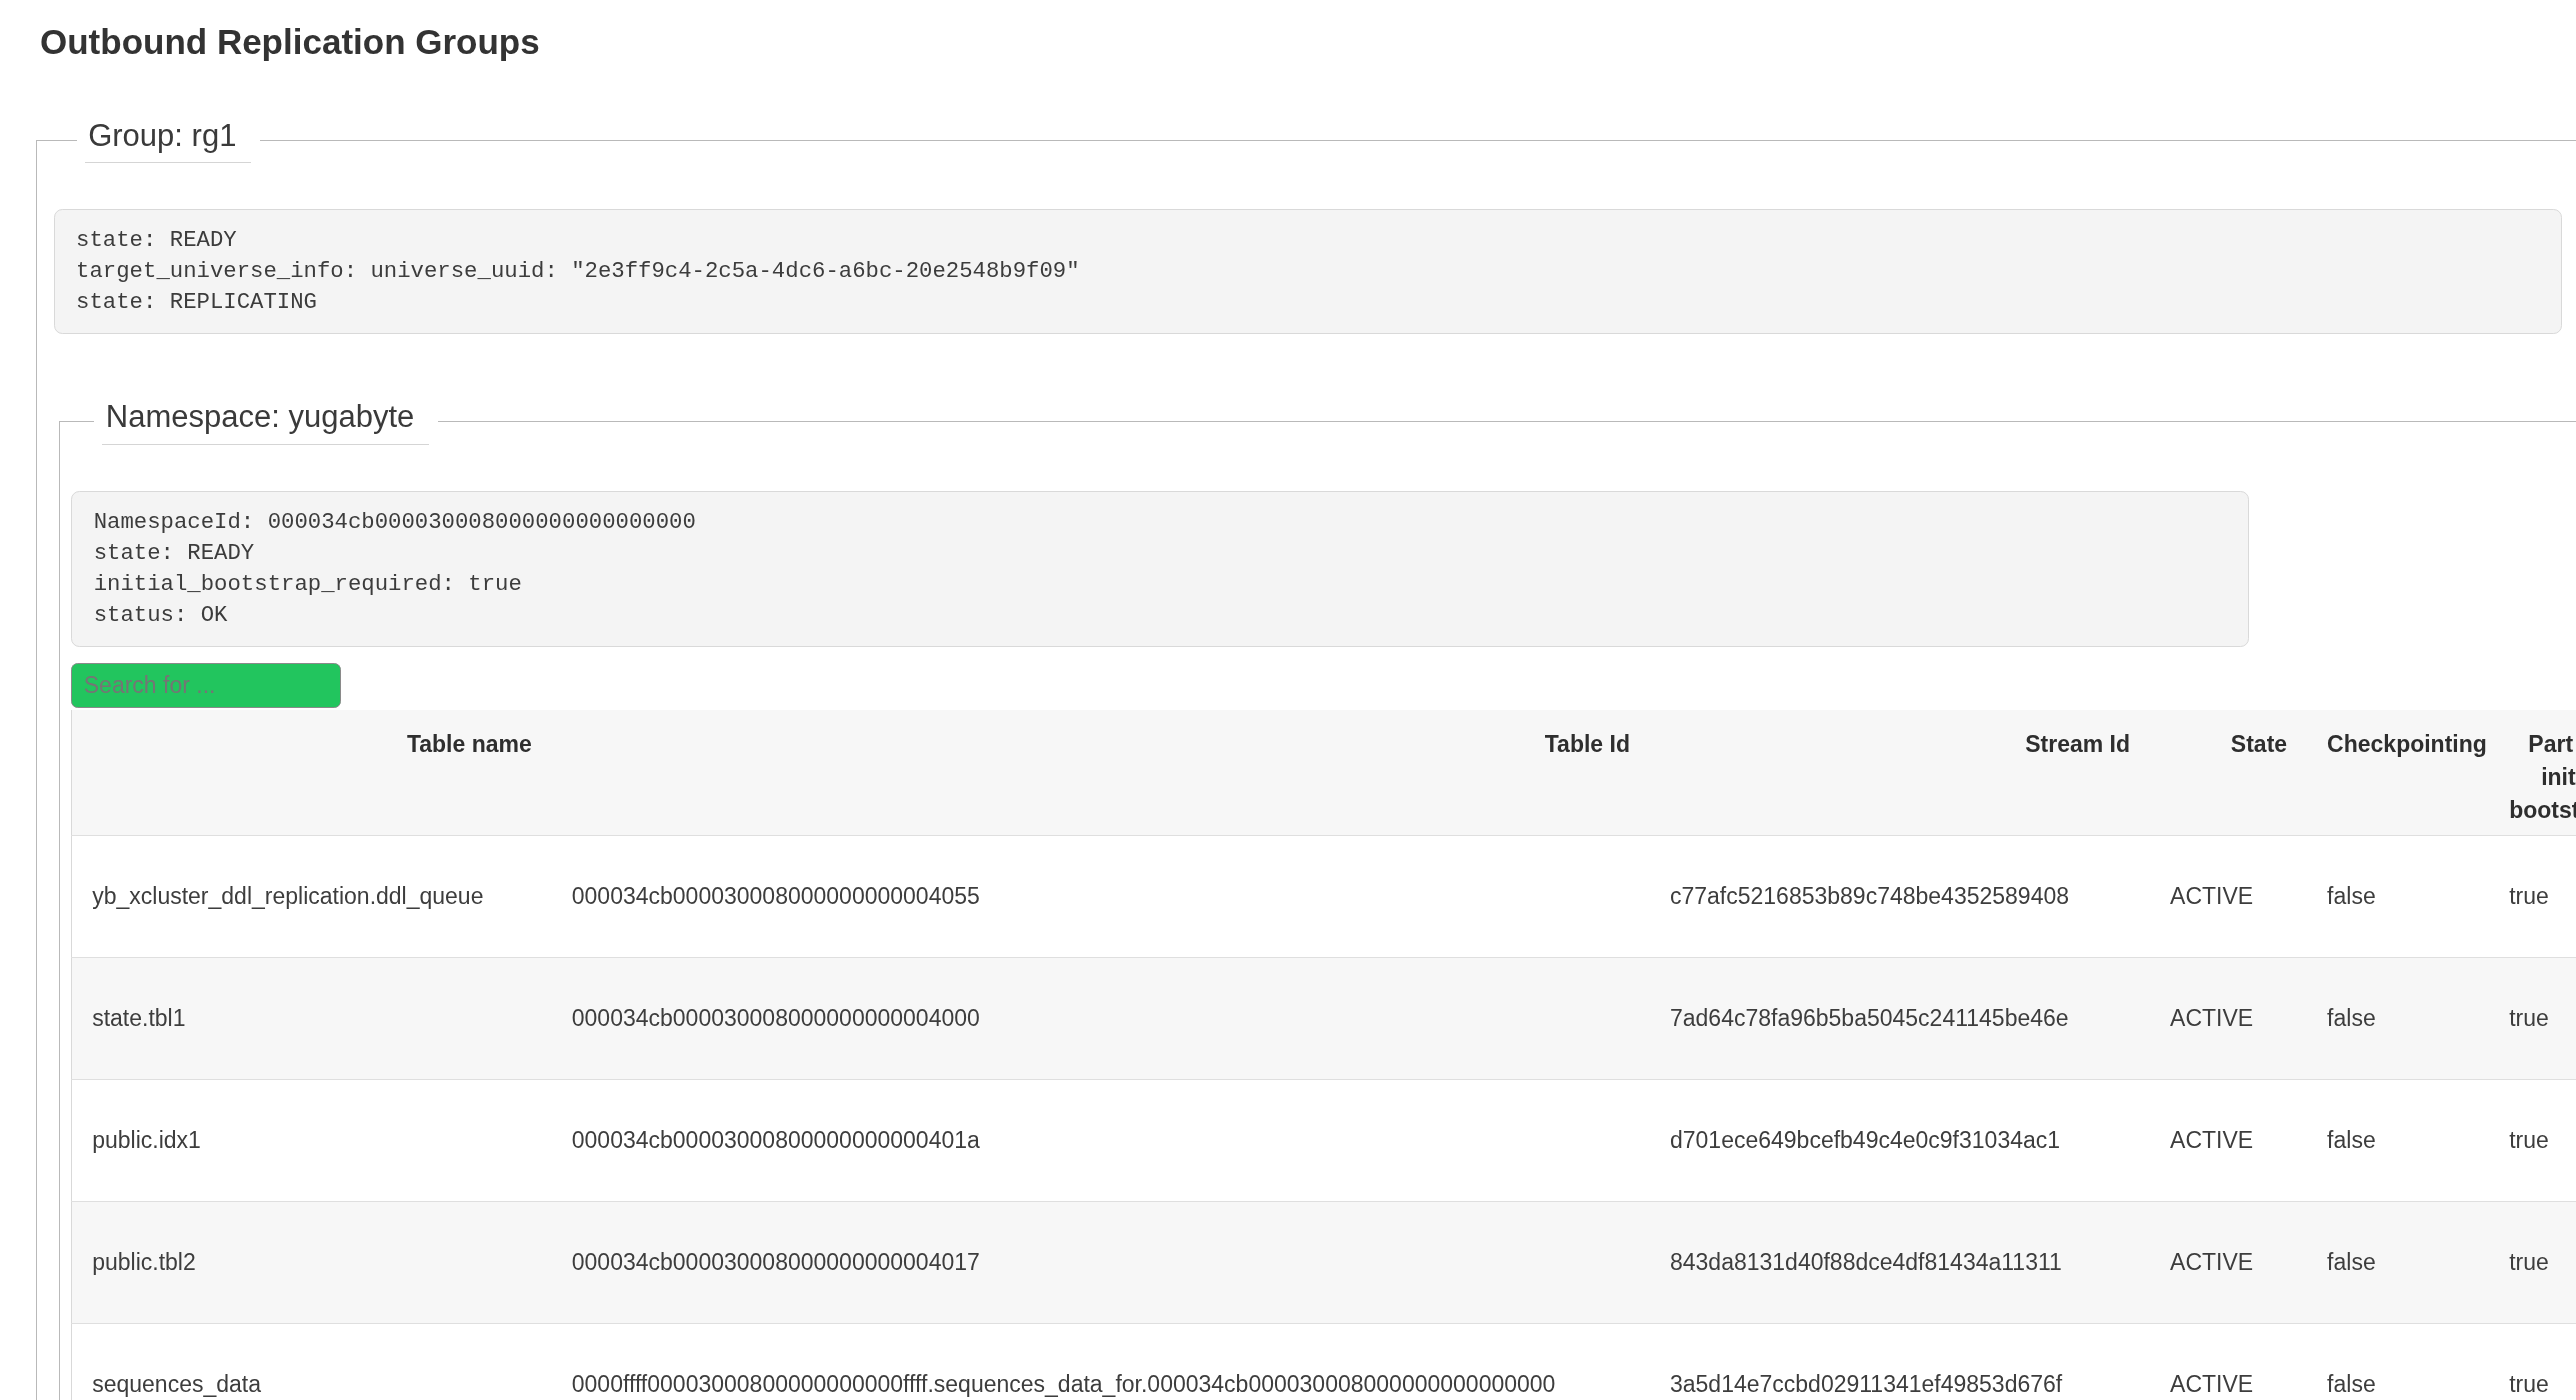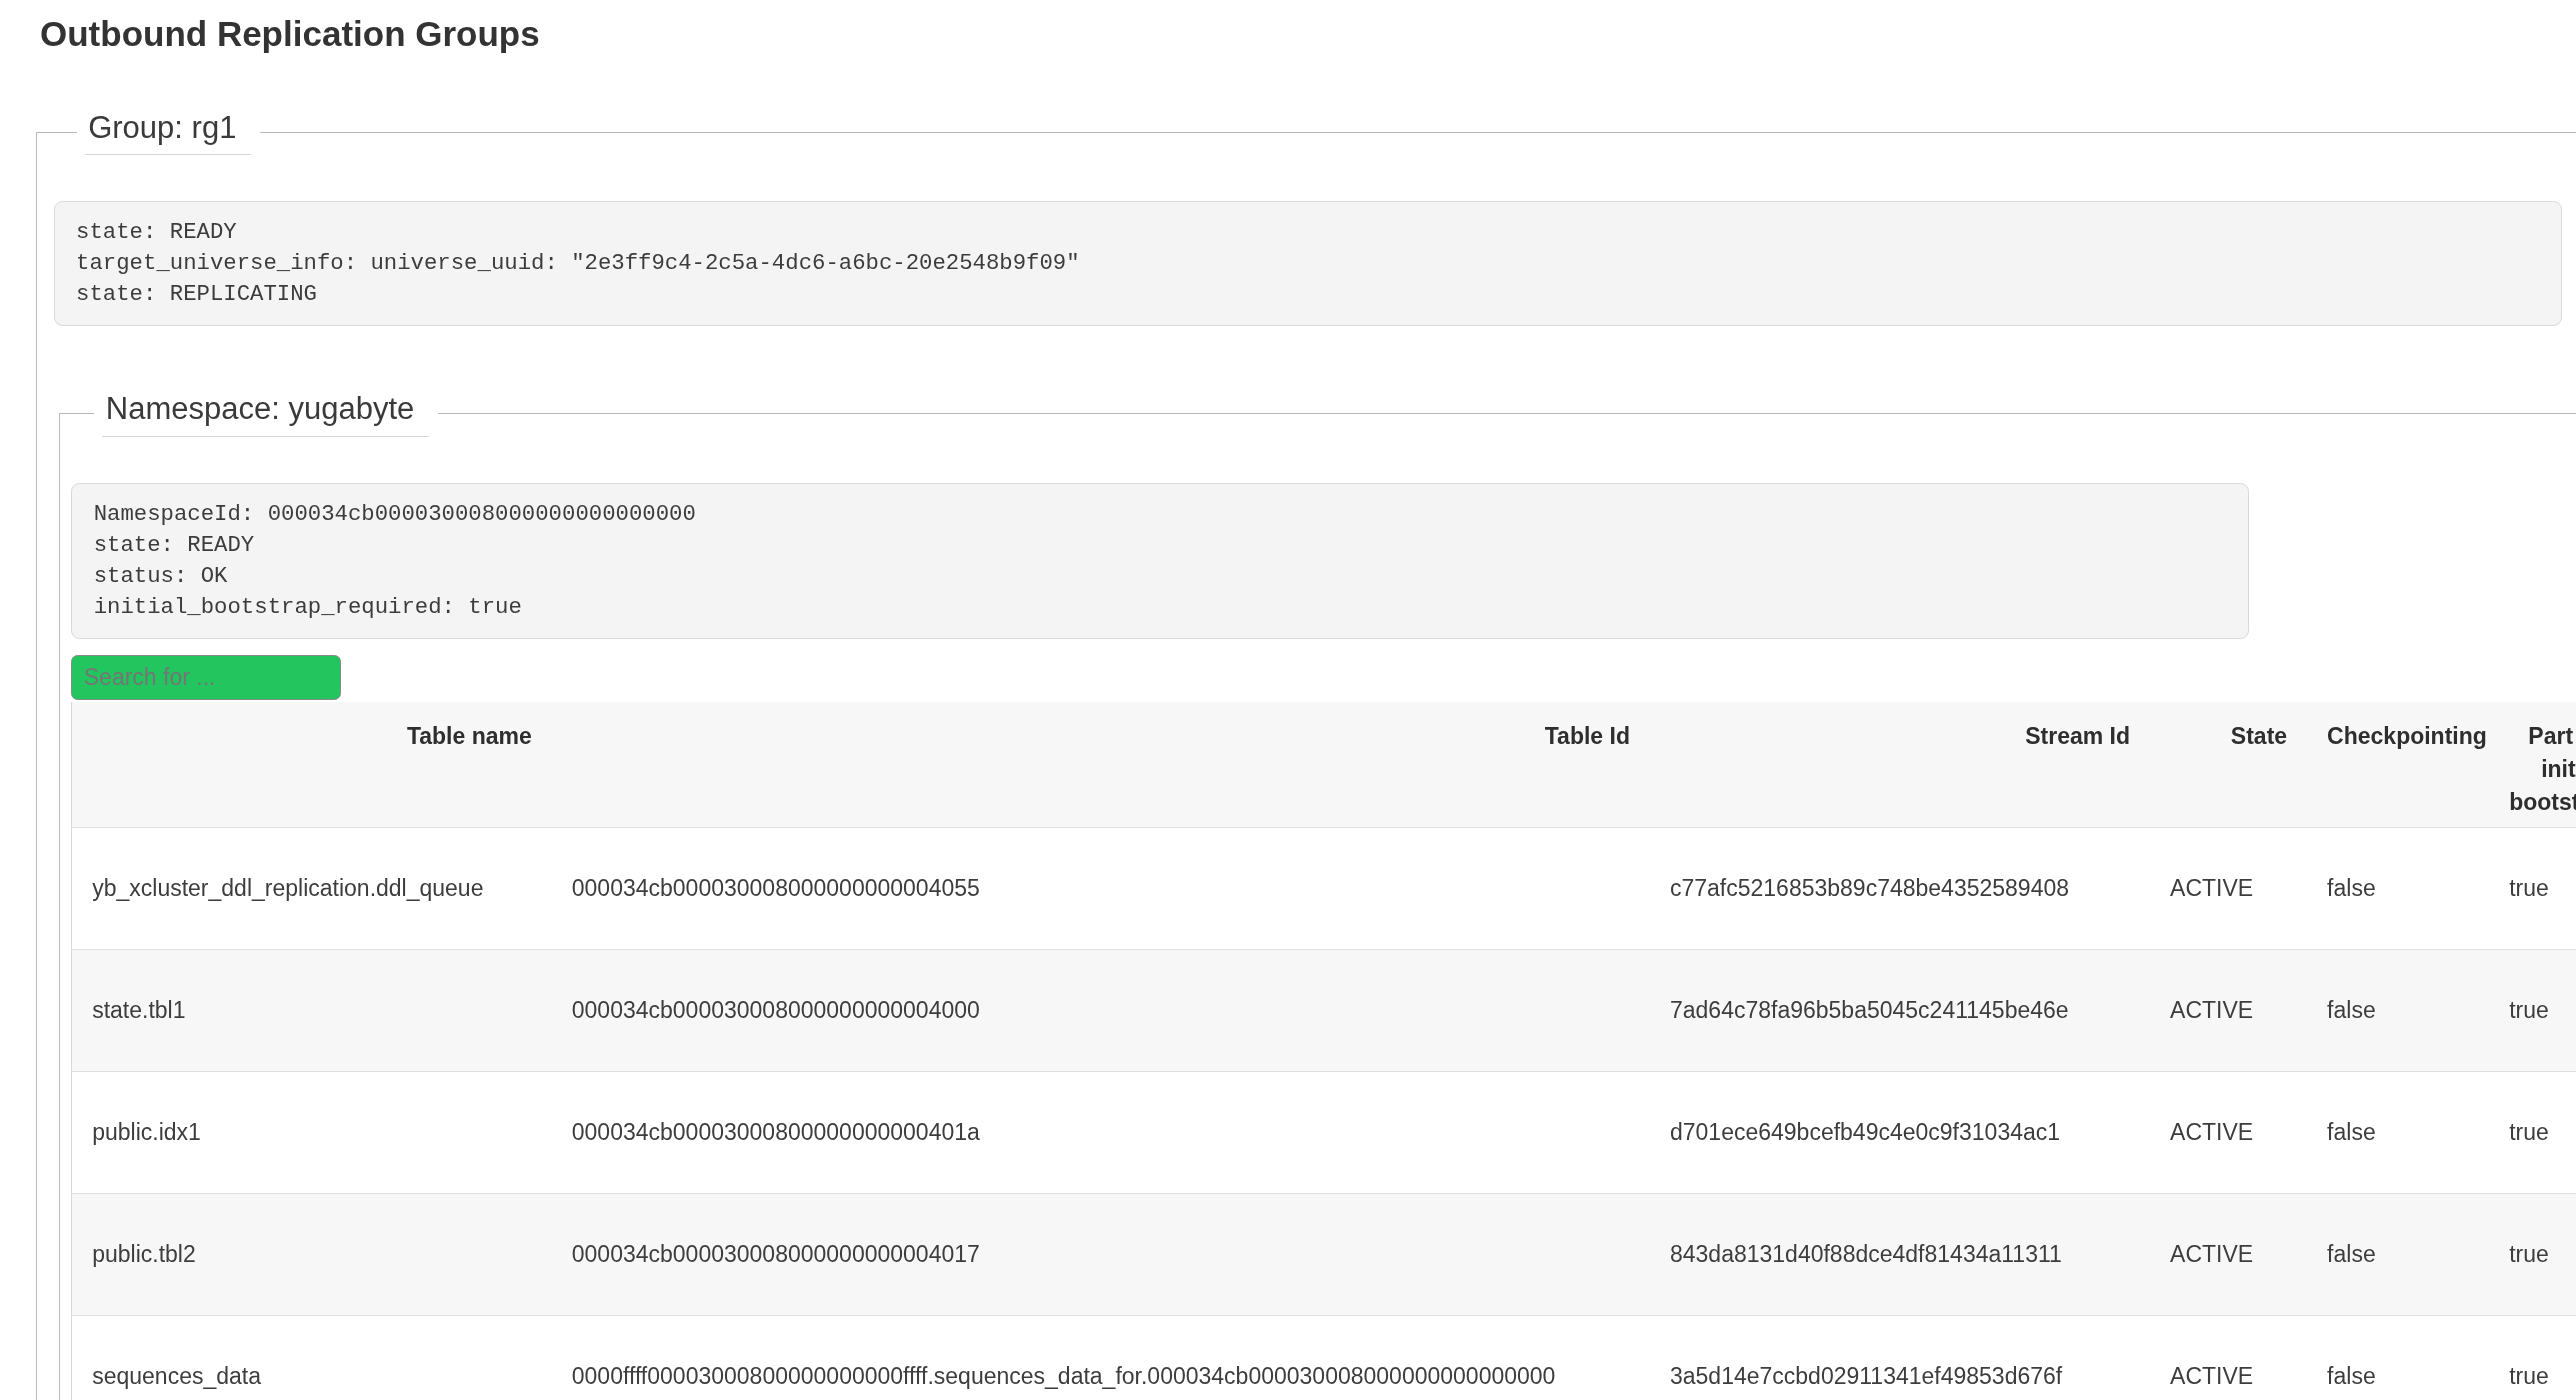--- a/index.html
+++ b/index.html
@@ -5,21 +5,21 @@
   * { box-sizing: border-box; }
   html, body {
     margin: 0; padding: 0;
     width: 2576px; height: 1401px;
     overflow: hidden;
     background: #ffffff;
     color: #333333;
     font-family: "Liberation Sans", "DejaVu Sans", sans-serif;
   }
   h1.page-title {
-    margin: 12px 0 0 40px;
+    margin: 20px 0 0 40px;
     font-size: 35px;
     line-height: 43px;
     font-weight: bold;
     color: #333333;
   }
   fieldset.group-box {
     margin: 55px 0 0 36px;
     width: 2528px;
     border: 1.7px solid #b9b9b9;
     border-radius: 0;
@@ -125,21 +125,21 @@
     <span class="legend-text">Group: rg1</span>
   </legend>
 
   <pre class="info-code group-code"><div>state: READY</div><div>target_universe_info: universe_uuid: "2e3ff9c4-2c5a-4dc6-a6bc-20e2548b9f09"</div><div>state: REPLICATING</div></pre>
 
   <fieldset class="namespace-box">
     <legend class="box-legend">
       <span class="legend-text">Namespace: yugabyte</span>
     </legend>
 
-    <pre class="info-code namespace-code"><div>NamespaceId: 000034cb000030008000000000000000</div><div>state: READY</div><div>status: OK</div><div>initial_bootstrap_required: true</div></pre>
+    <pre class="info-code namespace-code"><div>NamespaceId: 000034cb000030008000000000000000</div><div>state: READY</div><div>initial_bootstrap_required: true</div><div>status: OK</div></pre>
 
     <input class="search-input" type="text" placeholder="Search for ..." style="">
 
     <table class="tables-table">
       <colgroup>
         <col class="c-name">
           <col class="c-id">
           <col class="c-stream">
         <col class="c-state">
           <col class="c-chk">

